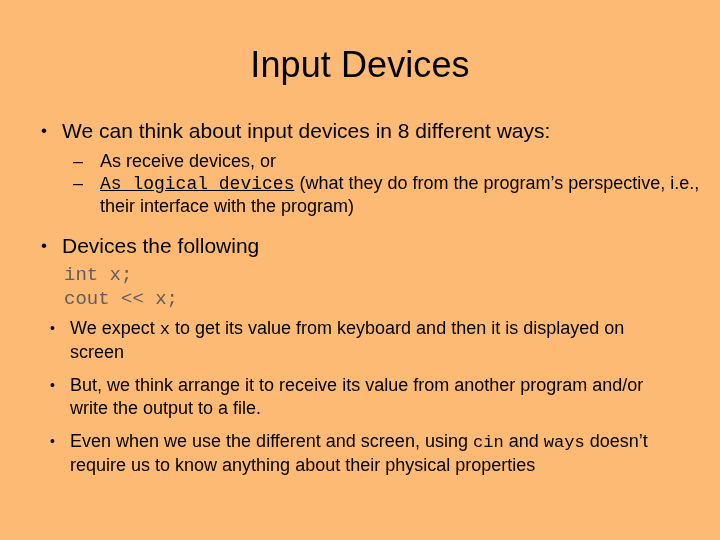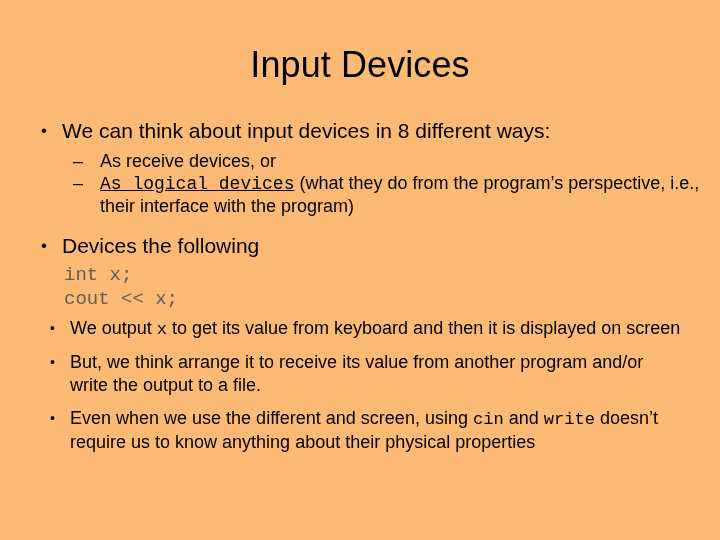--- a/index.html
+++ b/index.html
@@ -159,31 +159,31 @@
 
     <div class="code-block">
       <div class="code-line">int x;</div>
       <div class="code-line">cout &lt;&lt; x;</div>
     </div>
 
     <div class="sp-c"></div>
 
     <div class="row lvl1s">
       <span class="bullet">•</span>
-      <span class="txt"><span>We output </span><code class="mono">x</code><span> to get its value from keyboard and then it is displayed on screen</span></span>
+      <span class="txt"><span>We expect </span><code class="mono">x</code><span> to get its value from keyboard and then it is displayed on screen</span></span>
     </div>
 
     <div class="sp-a"></div>
 
     <div class="row lvl1s">
       <span class="bullet">•</span>
       <span class="txt">But, we think arrange it to receive its value from another program and/or write the output to a file.</span>
     </div>
 
     <div class="sp-a"></div>
 
     <div class="row lvl1s">
       <span class="bullet">•</span>
-      <span class="txt"><span>Even when we use the different and screen, using </span><code class="mono">cin</code><span> and </span><code class="mono">write</code><span> doesn’t require us to know anything about their physical properties</span></span>
+      <span class="txt"><span>Even when we use the different and screen, using </span><code class="mono">cin</code><span> and </span><code class="mono">ways</code><span> doesn’t require us to know anything about their physical properties</span></span>
     </div>
 
   </div>
 </div>
 
 </body></html>

